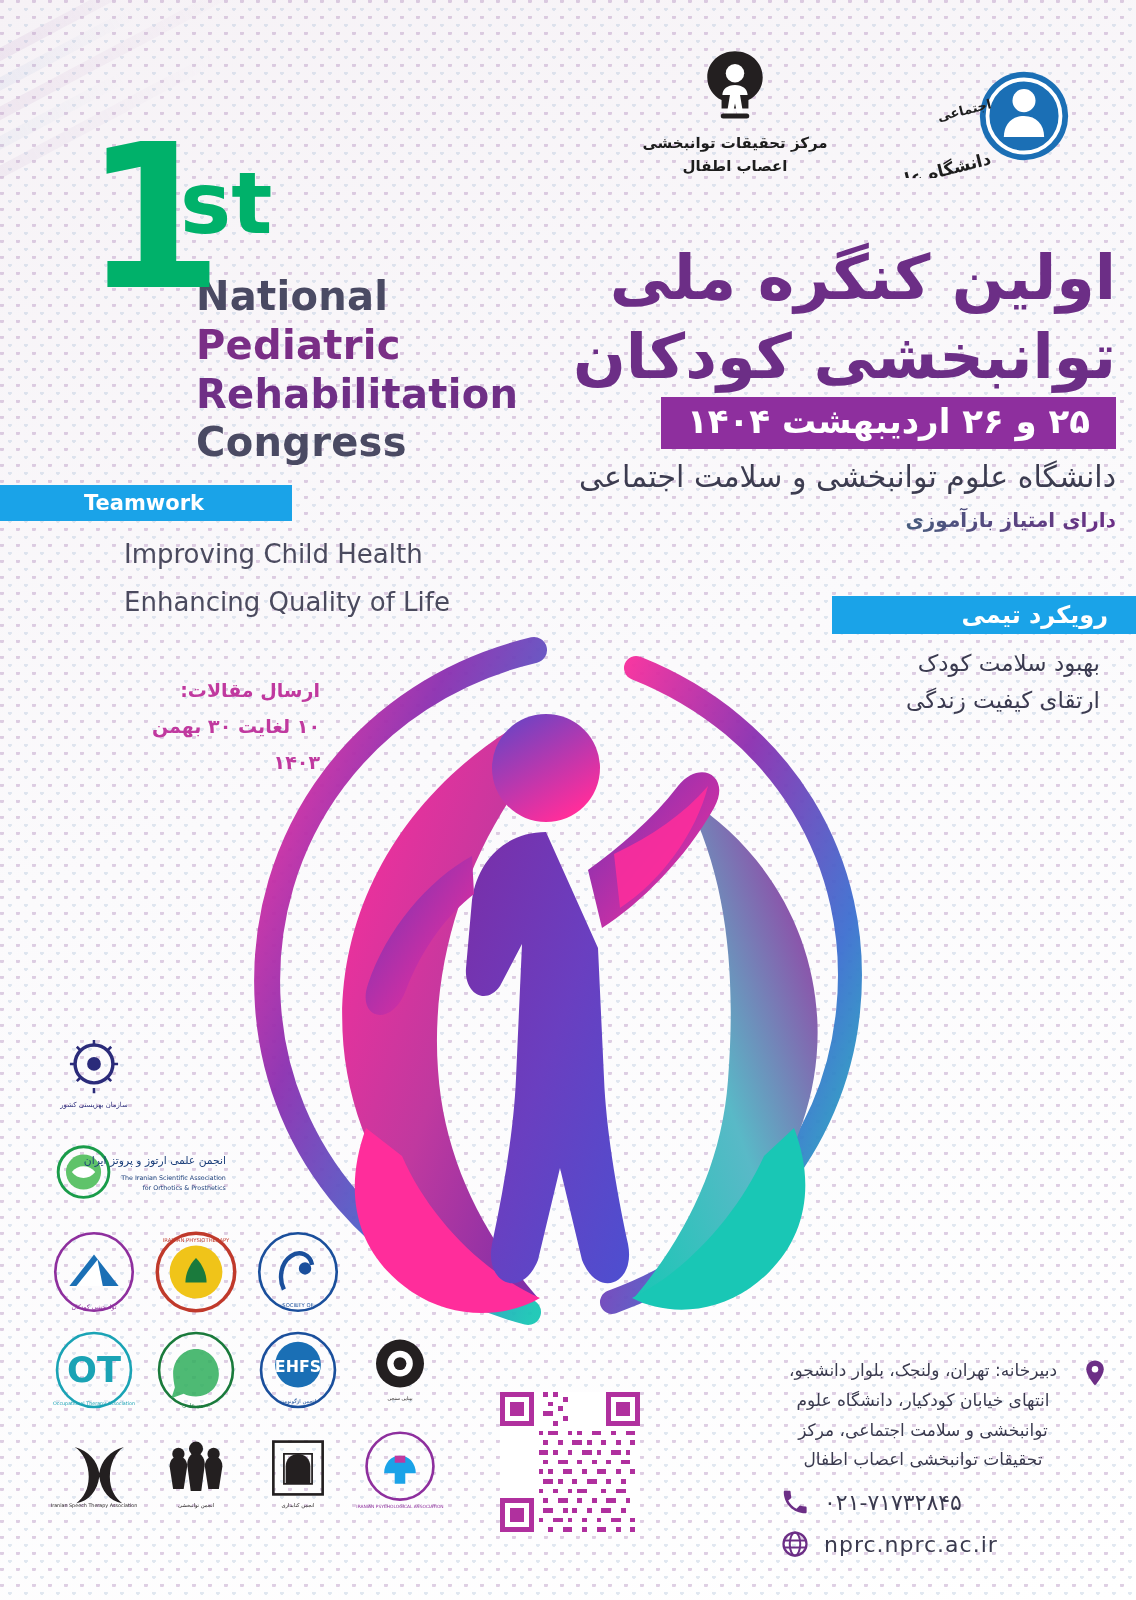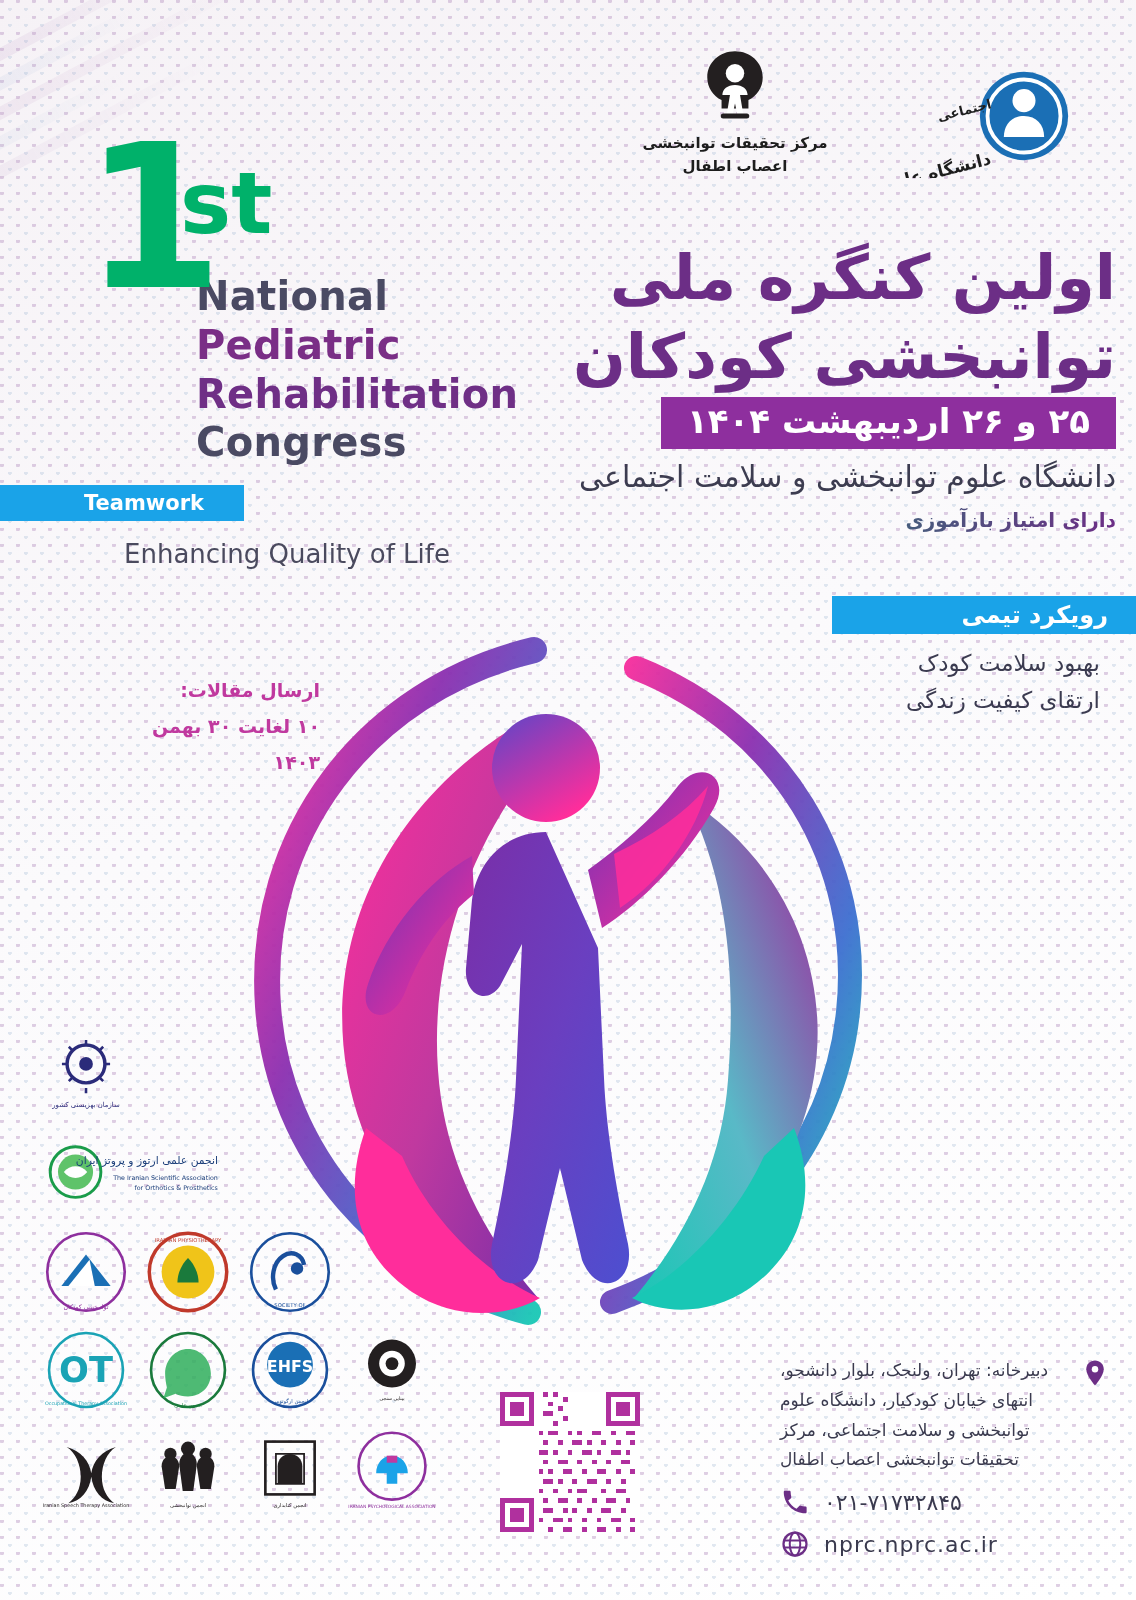--- a/index.html
+++ b/index.html
@@ -56,21 +56,21 @@
     font-family:"DejaVu Sans", sans-serif;font-weight:bold;font-size:40px;line-height:1.22;
     color:#43435a;letter-spacing:.3px;
   }
   .en-lines div:nth-child(1){color:#4a4a63;}
   .en-lines div:nth-child(2){color:#7a2e86;}
   .en-lines div:nth-child(3){color:#6f2f86;}
   .en-lines div:nth-child(4){color:#4a4a63;}
 
   
   .teamwork-bar{
-    position:absolute;left:0;top:485px;width:244px;height:36px;background:#1aa3e8;
+    position:absolute;left:0;top:485px;width:292px;height:36px;background:#1aa3e8;
   }
   .teamwork-bar span{
     display:block;color:#fff;font-weight:bold;font-size:21px;line-height:36px;padding-left:84px;
     font-family:"DejaVu Sans", sans-serif;
   }
   .en-sub{position:absolute;left:124px;top:530px;}
   .en-sub div{
     font-family:"DejaVu Sans", sans-serif;font-size:26px;color:#4a4a5e;line-height:1.85;
   }
 
@@ -106,30 +106,30 @@
   }
   .fa-sub{position:absolute;right:36px;top:645px;text-align:right;direction:rtl;}
   .fa-sub div{
     font-family:"DejaVu Sans", sans-serif;font-size:23px;color:#3b3b50;line-height:1.6;
   }
 
   
   .emblem{position:absolute;left:216px;top:608px;width:700px;height:760px;}
 
   
-  .sponsors{position:absolute;left:40px;top:1030px;width:430px;}
+  .sponsors{position:absolute;left:48px;top:1030px;width:430px;}
   .sp-row{display:flex;align-items:center;gap:10px;margin-bottom:6px;}
   .sp{width:92px;height:92px;position:relative;display:flex;align-items:center;justify-content:center;}
   .sp-wide{width:190px;}
 
   
   .qr{position:absolute;left:500px;top:1392px;width:140px;height:140px;}
 
   
-  .contact{position:absolute;right:26px;top:1356px;width:330px;text-align:left;direction:rtl;}
+  .contact{position:absolute;right:26px;top:1356px;width:330px;text-align:center;direction:rtl;}
   .contact .addr{
     font-family:"DejaVu Sans", sans-serif;font-size:17px;color:#3a3a4e;line-height:1.75;
     padding-right:44px;
   }
   .contact .row{
     display:flex;align-items:center;justify-content:flex-end;gap:14px;margin-top:12px;
   }
   .contact .row .txt{
     font-family:"DejaVu Sans", sans-serif;font-size:22px;color:#3a3a4e;letter-spacing:1px;
   }
@@ -189,20 +189,21 @@
       <div>Pediatric</div>
       <div>Rehabilitation</div>
       <div>Congress</div>
     </div>
   </div>
 
   <div class="teamwork-bar">
     <span>Teamwork</span>
   </div>
   <div class="en-sub">
+    <div>Improving Child Health</div>
     <div>Enhancing Quality of Life</div>
   </div>
 
   <div class="deadline">
     <div>ارسال مقالات:</div>
     <div>۱۰ لغایت ۳۰ بهمن ۱۴۰۳</div>
   </div>
 
   <div class="fa-title">
     <div class="l1">اولین کنگره ملی</div>

